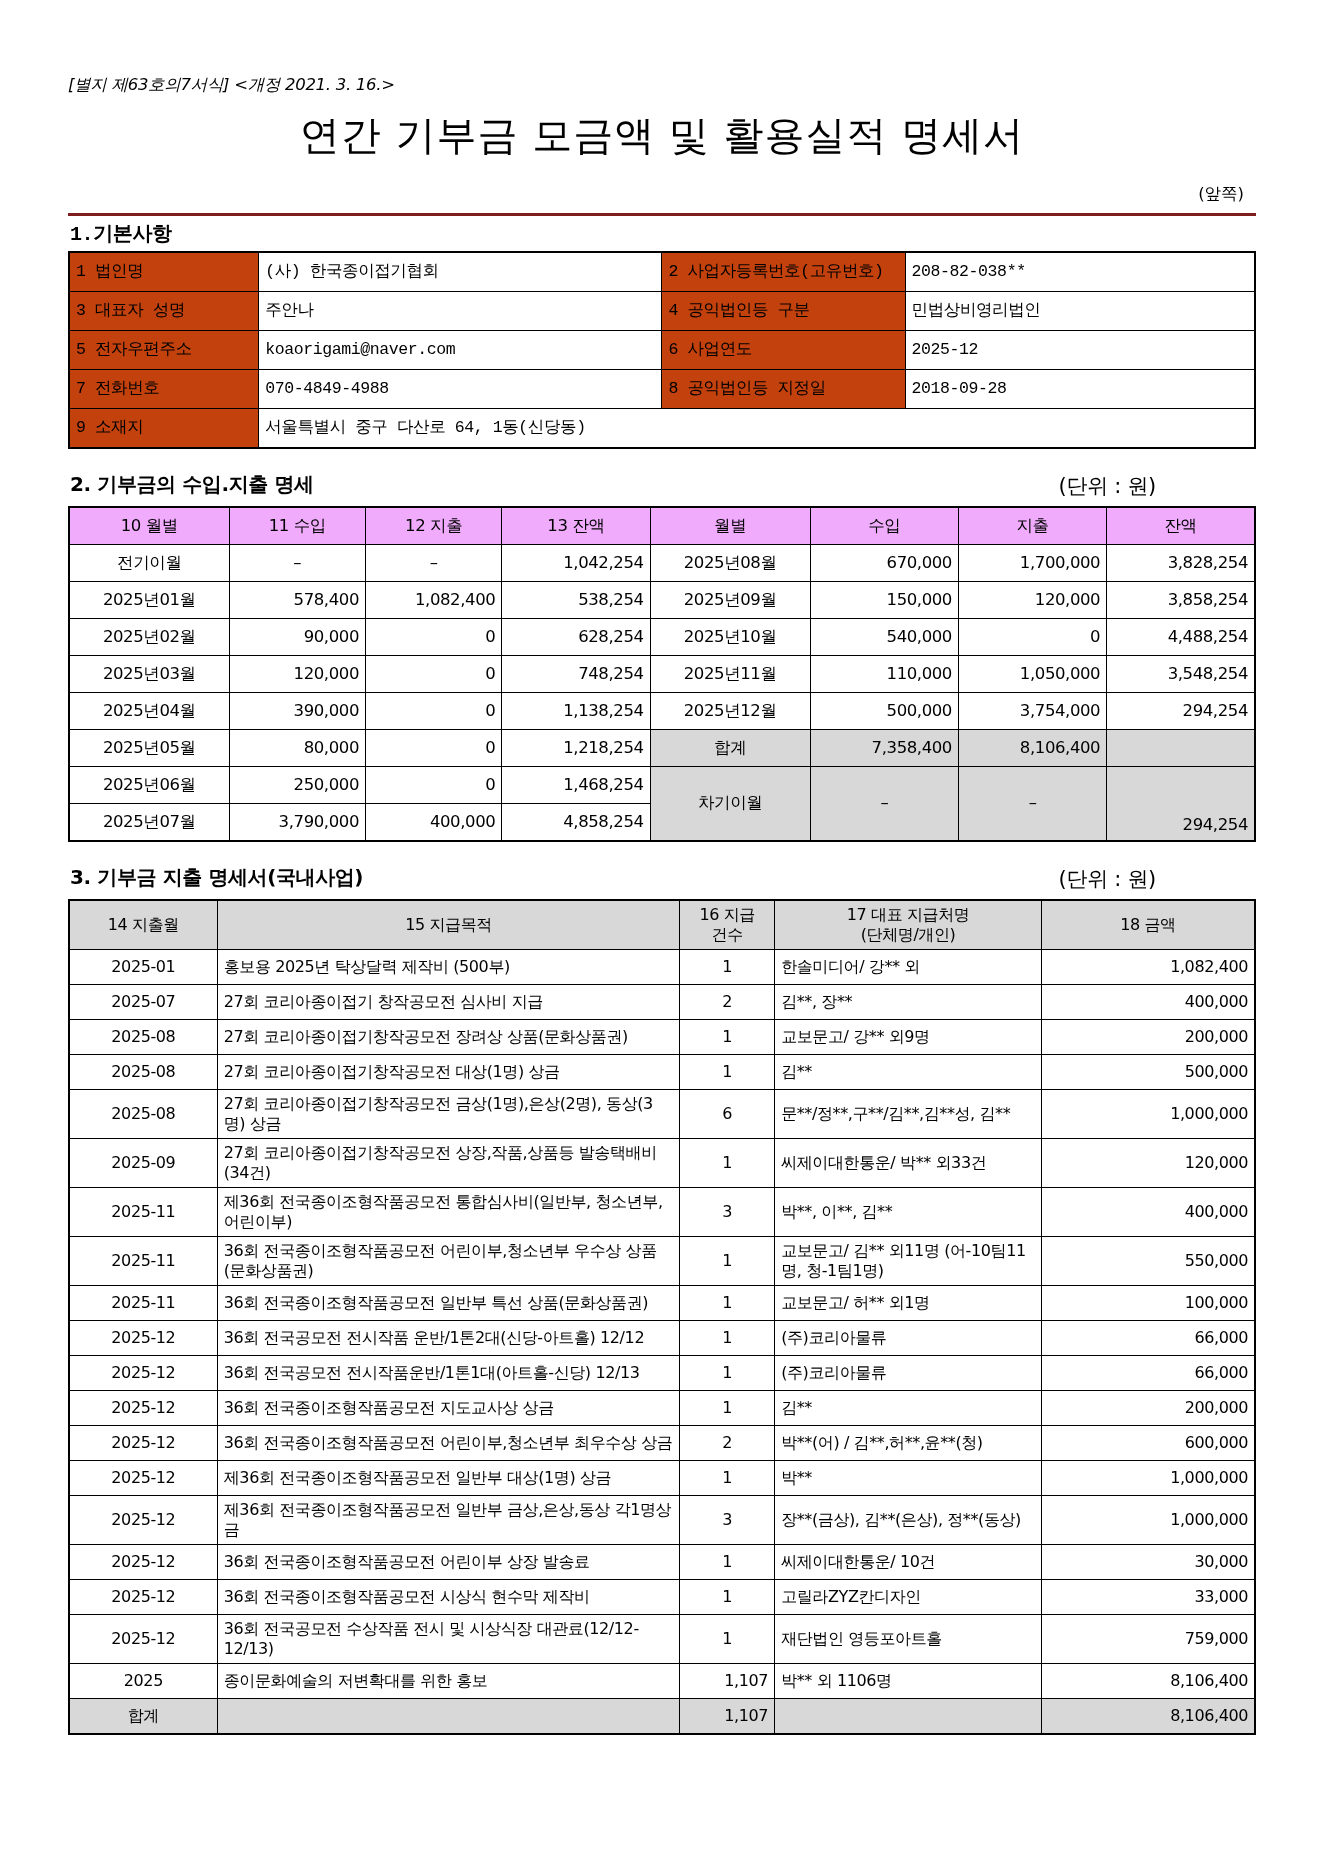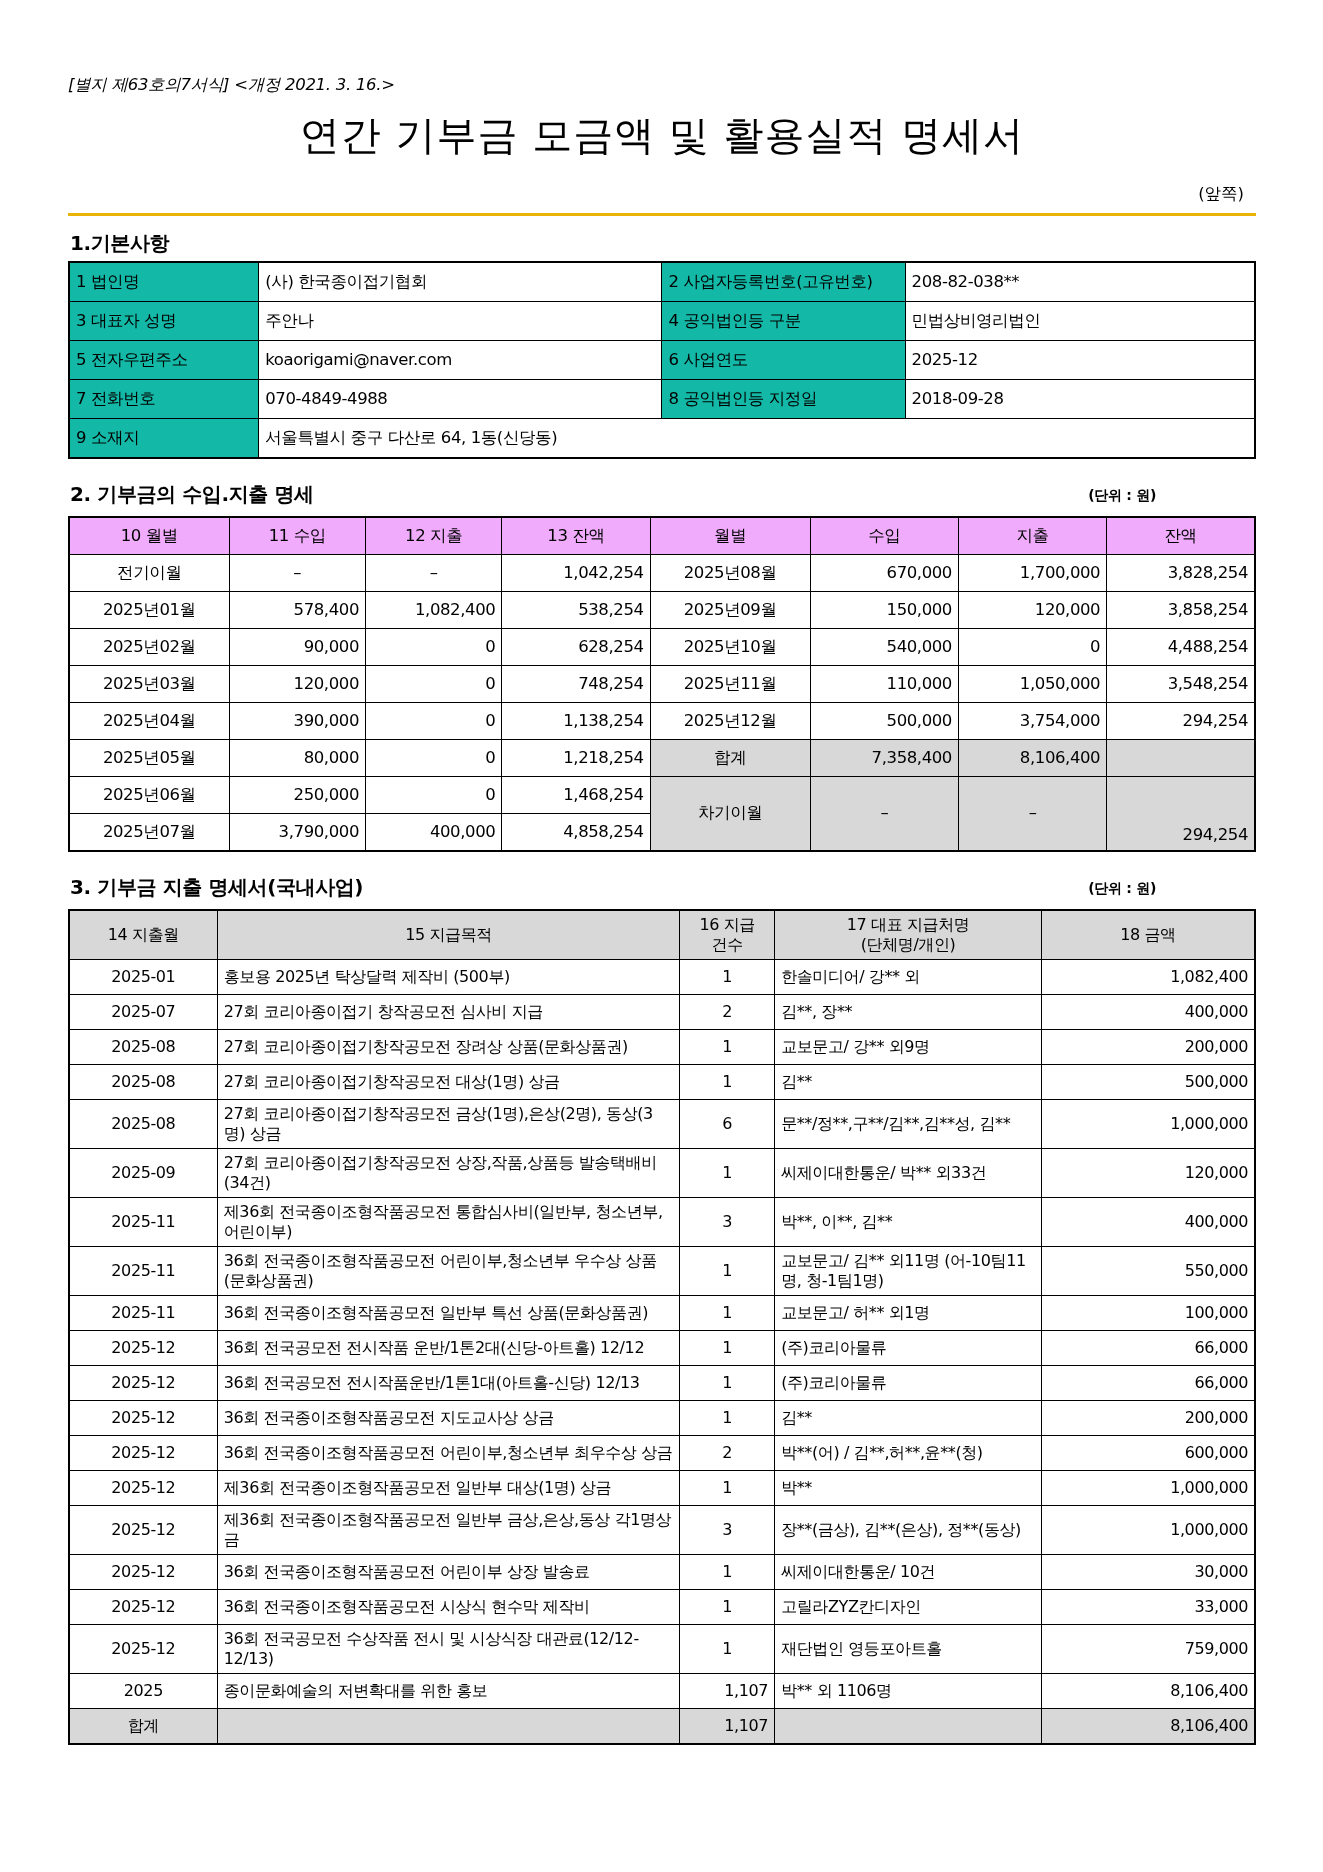--- a/index.html
+++ b/index.html
@@ -60,22 +60,22 @@
     padding: 2px 0 4px 2px;
   }
   .sec-head {
     display: flex;
     align-items: center;
     justify-content: space-between;
     margin: 20px 0 4px 0;
   }
   .sec-head .sec-title { margin: 0; }
   .unit-note {
-    font-size: 14px;
-    font-weight: bold;
+    font-size: 21px;
+    font-weight: normal;
     letter-spacing: -0.3px;
     padding-right: 100px;
   }
 
   
   table {
     border-collapse: collapse;
     width: 100%;
     table-layout: fixed;
   }
@@ -87,23 +87,23 @@
     letter-spacing: -0.4px;
     vertical-align: middle;
     line-height: 1.25;
   }
   .shaded { background: #d8d8d8; }
   .c { text-align: center; }
   .l { text-align: left; }
   .r { text-align: right; }
 
   
-  #basic-wrap { border-top: 3px solid #eab308; padding-top: 12px; }
+  #basic-wrap { border-top: 3px solid #7f1d1d; padding-top: 2px; font-family: Liberation Mono, monospace; }
   #basic-table td { height: 30px; }
-  #basic-table .lbl { background: #14b8a6; }
+  #basic-table .lbl { background: #c2410c; }
   #basic-table { border: 2.4px solid #000; }
 
   
   #ie-table { border: 2.4px solid #000; }
   #ie-table td { height: 28px; }
   #ie-table thead td { background: #f0abfc; text-align: center; }
 
   
   #exp-table { border: 2.4px solid #000; }
   #exp-table td { height: 26px; font-size: 16px; }

